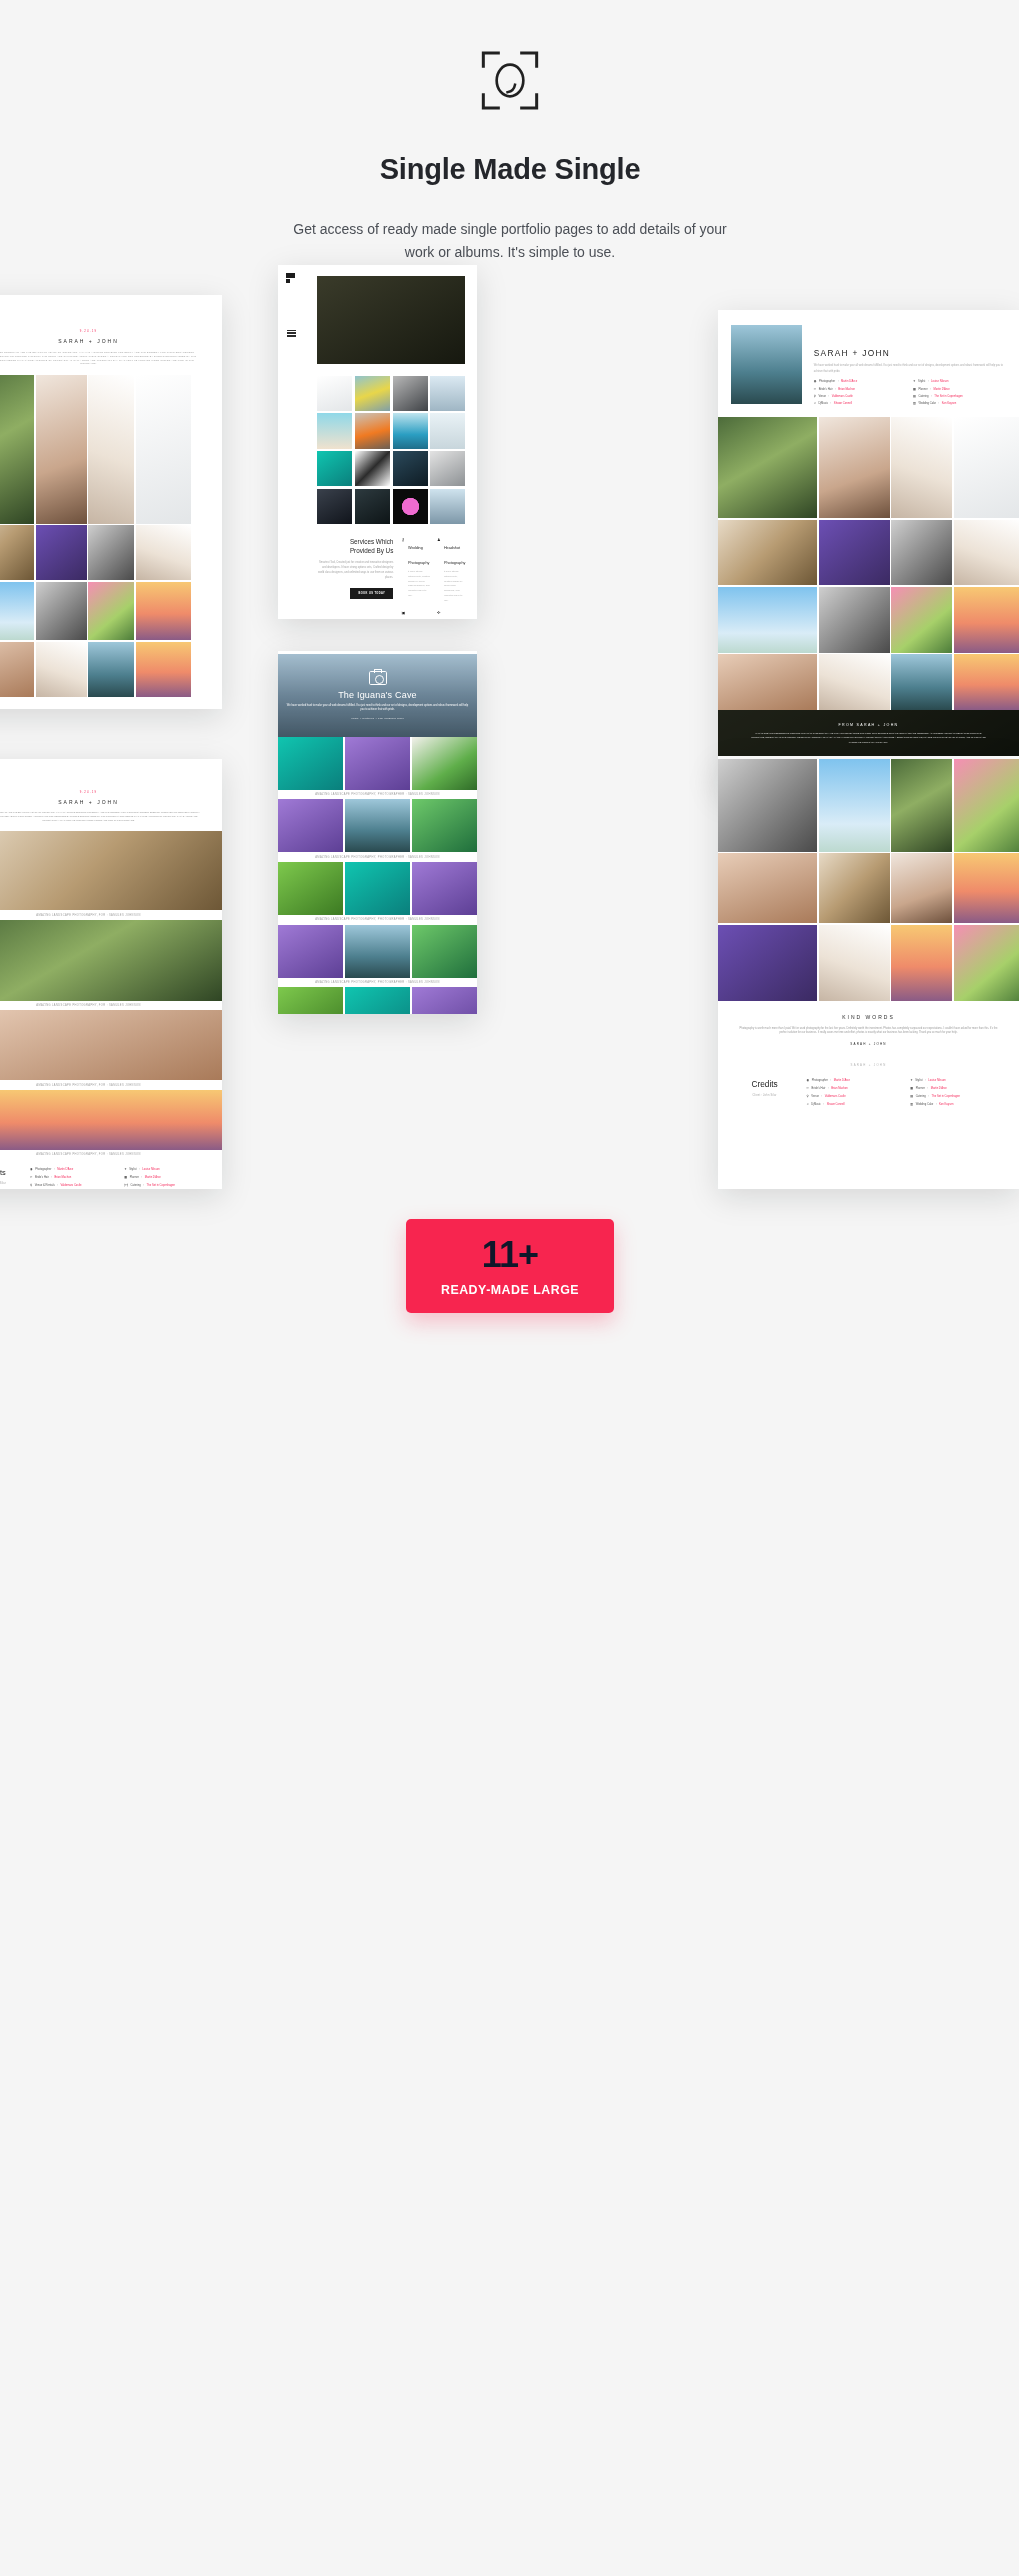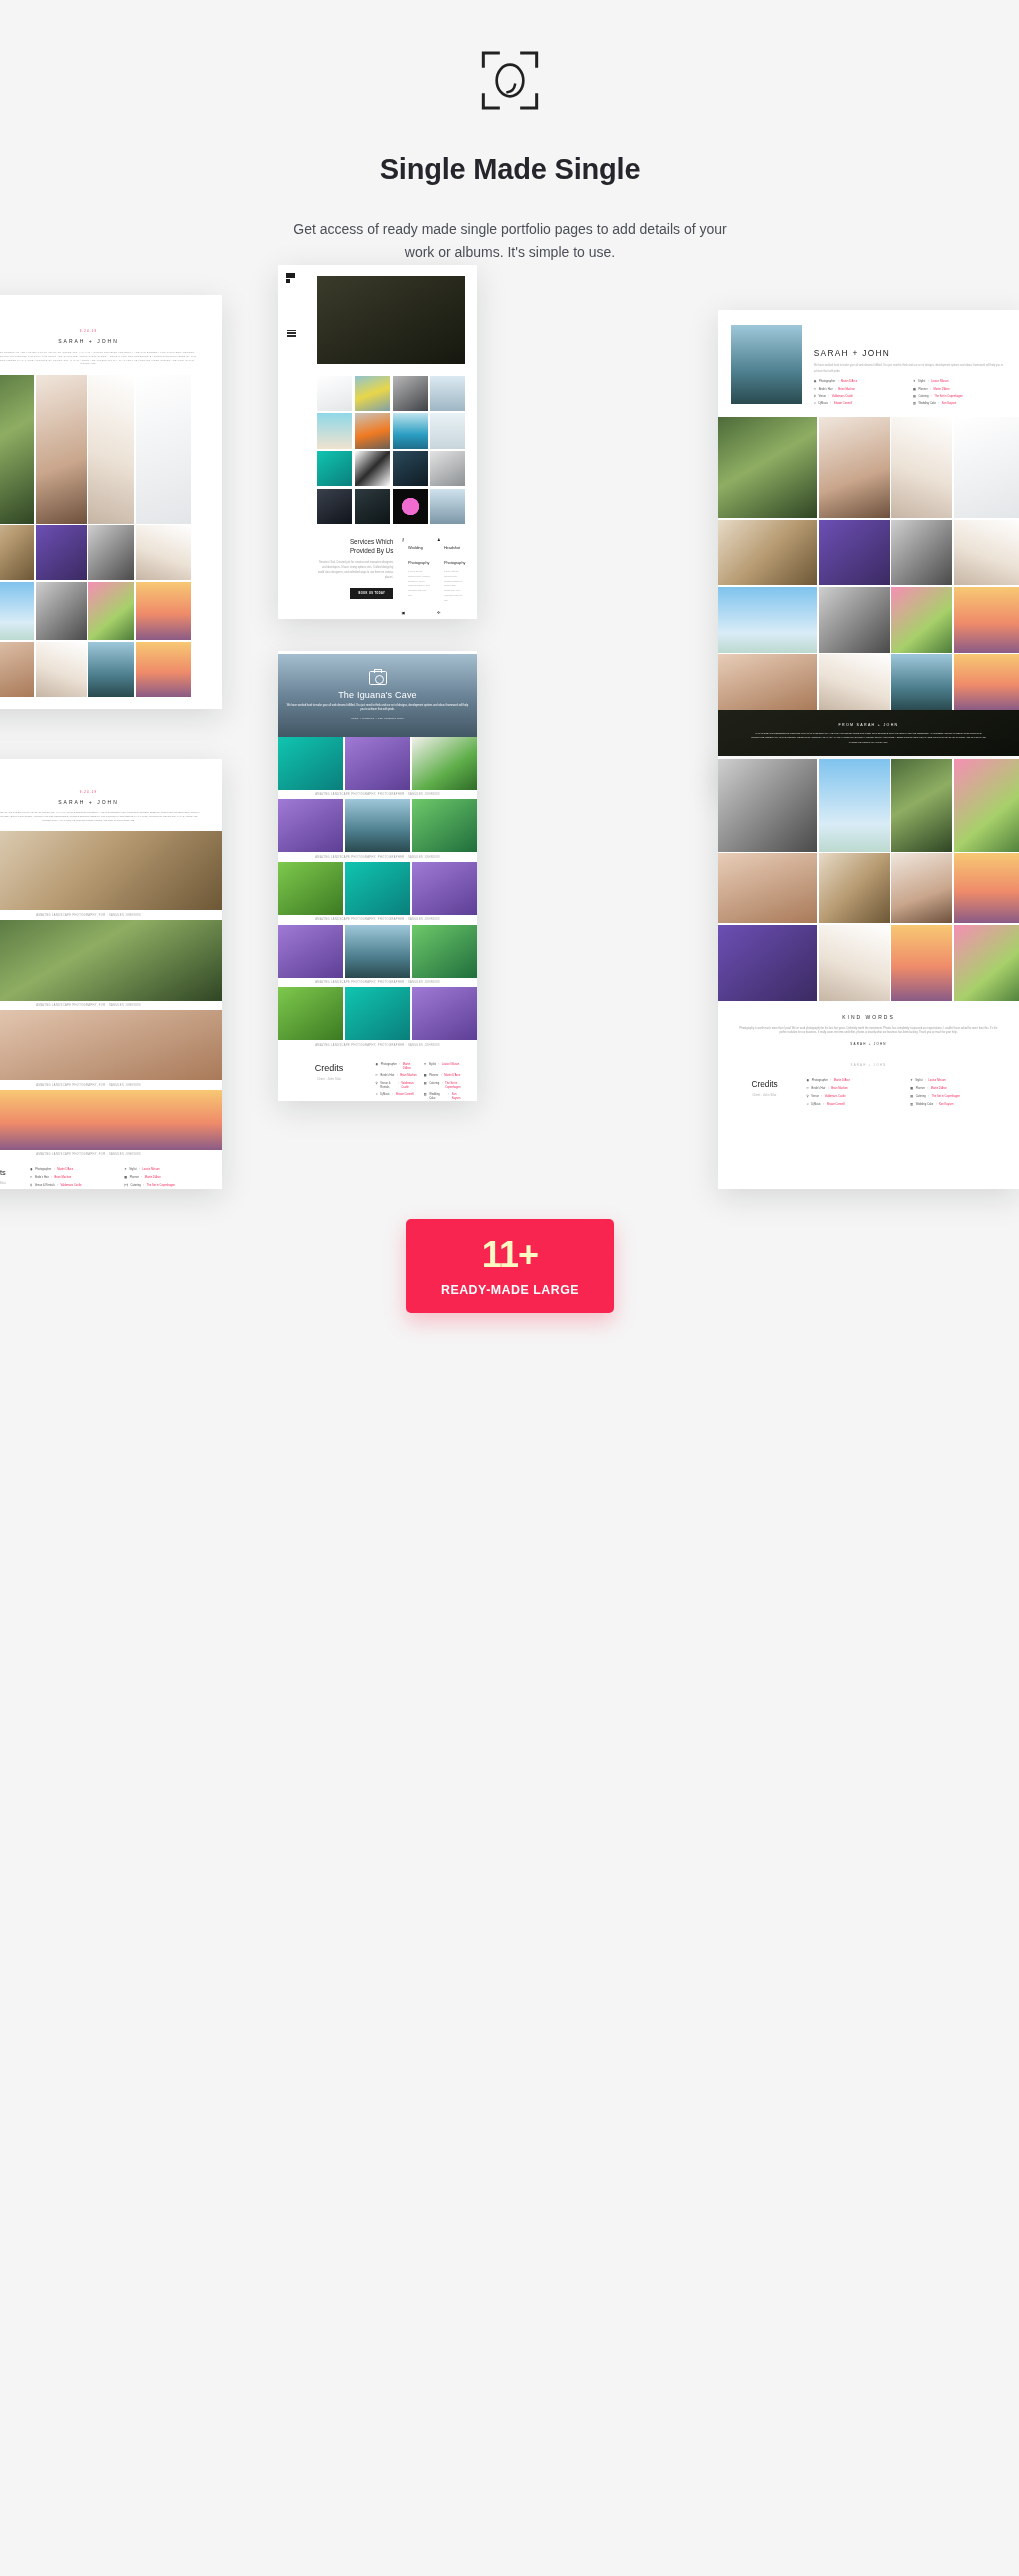--- a/index.html
+++ b/index.html
@@ -42,21 +42,21 @@
     position: absolute;
     background: #ffffff;
     box-shadow: 0 8.3px 30px rgba(18,20,24,.13);
     overflow: hidden;
   }
   
   .mock-left-a { left: -45px; top: 0px;  width: 267px; height: 414px; }
   .mock-left-b { left: -45px; top: 464px; width: 267px; height: 430px; }
   
   .mock-center-a { left: 278px; top: -30px; width: 199px; height: 354px; }
-  .mock-center-b { left: 278px; top: 356px; width: 199px; height: 450px; }
+  .mock-center-b { left: 278px; top: 356px; width: 199px; height: 363px; }
   
   .mock-right-a { left: 718px; top: 15px;  width: 301px; height: 480px; }
   .mock-right-b { left: 718px; top: 464px; width: 301px; height: 430px; }
 
   
   .ph { background-size: cover; background-position: center; position: relative; }
   .ph.forest   { background: linear-gradient(150deg,#4c6b3a,#8fae63 45%,#2f4524); }
   .ph.bride    { background: linear-gradient(160deg,#f0e6dd,#c9a68c 60%,#6d503c); }
   .ph.bridew   { background: linear-gradient(200deg,#ffffff,#ece2d6 55%,#c6b5a4); }
   .ph.wood     { background: linear-gradient(135deg,#e7dac6,#b79b72 50%,#6d5736); }
@@ -186,21 +186,21 @@
 
   
   .badge-wrap { text-align:center; margin-top: 13.2px; }
   .badge {
     display:inline-block;
     background: #f7254f;
     border-radius: 5px;
     padding: 18px 35px 16.6px;
     box-shadow: 0 8.3px 21.5px rgba(247,37,79,.26);
   }
-  .badge-num { color:#fef9c3; font-size:36px; font-weight:700; line-height:1; letter-spacing:-0.8px; }
+  .badge-num { color:#0f172a; font-size:36px; font-weight:700; line-height:1; letter-spacing:-0.8px; }
   .badge-lbl { color:#fff; font-size:12.4px; font-weight:700; letter-spacing:0.5px; margin-top:10px; }
 </style>
 </head>
 <body>
 
 <section class="hero">
   <div class="focus-icon">
     <svg viewBox="0 0 72 78" width="60" height="65" fill="none" stroke="#212121" stroke-width="3.6" stroke-linecap="square">
       <path d="M4 22 V6 H22"></path>
       <path d="M50 6 H68 V22"></path>

